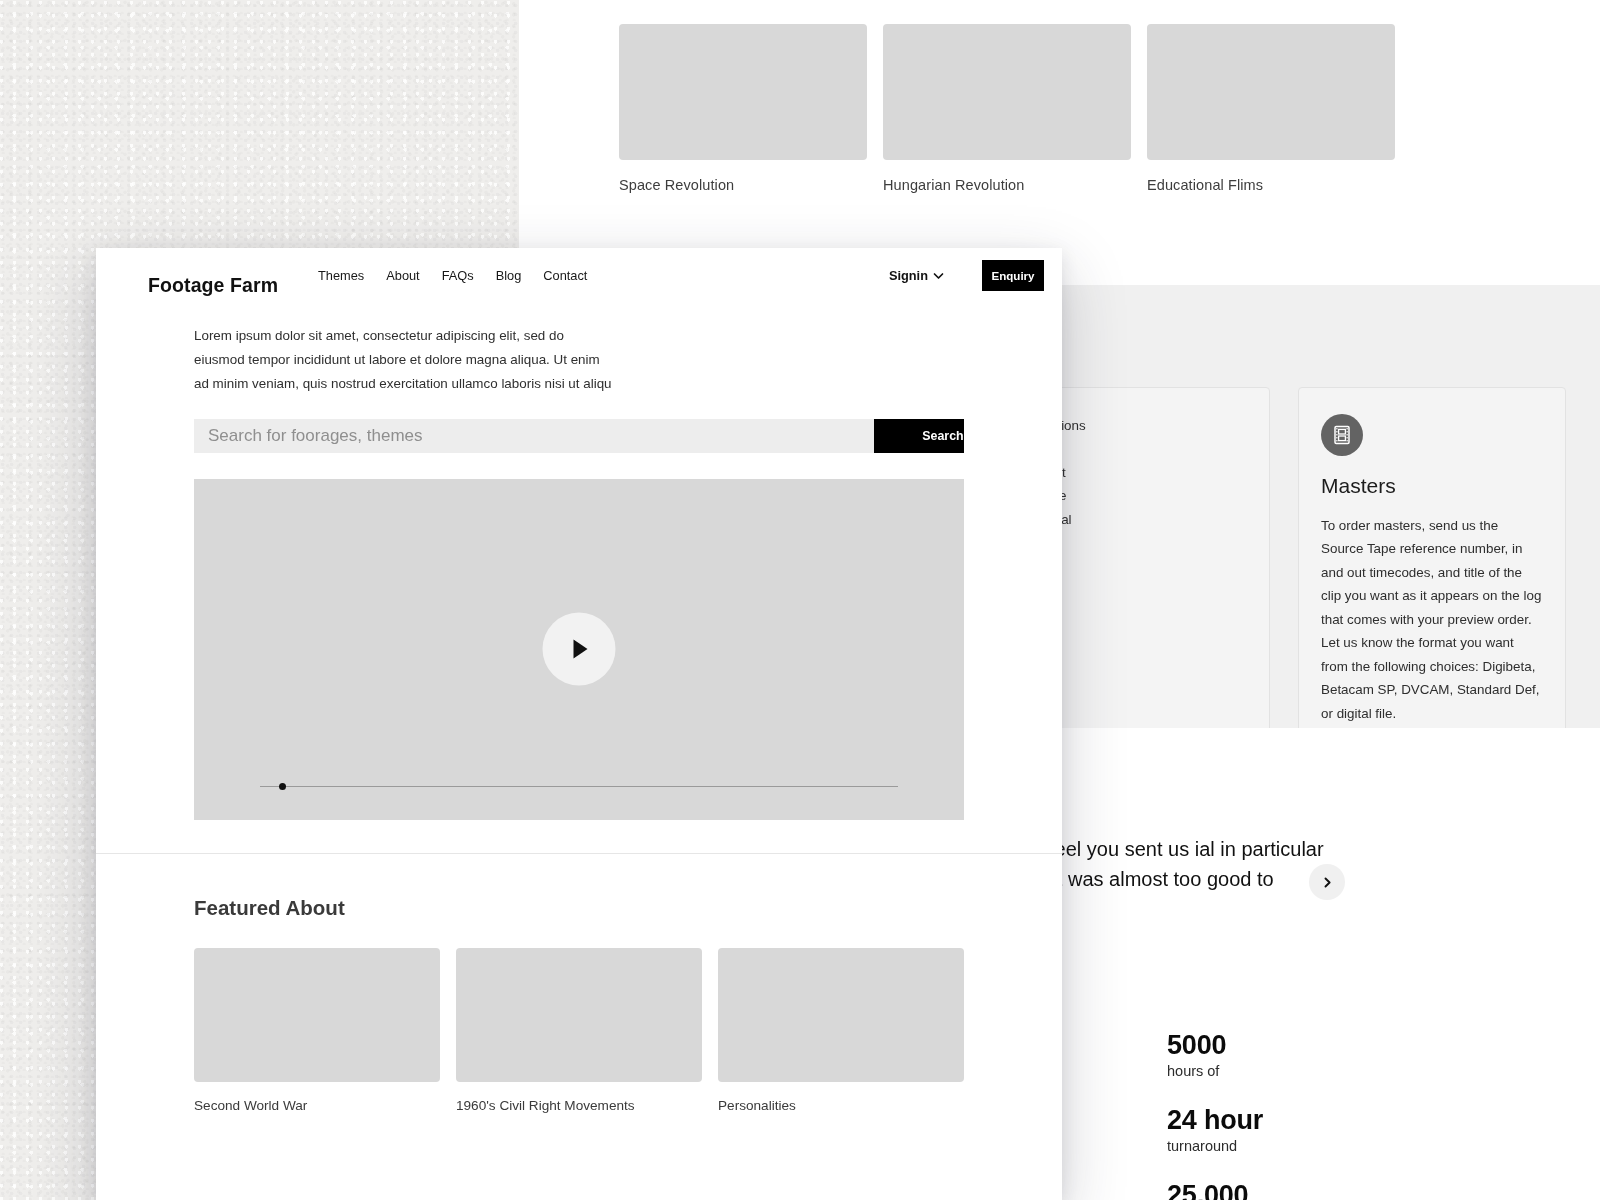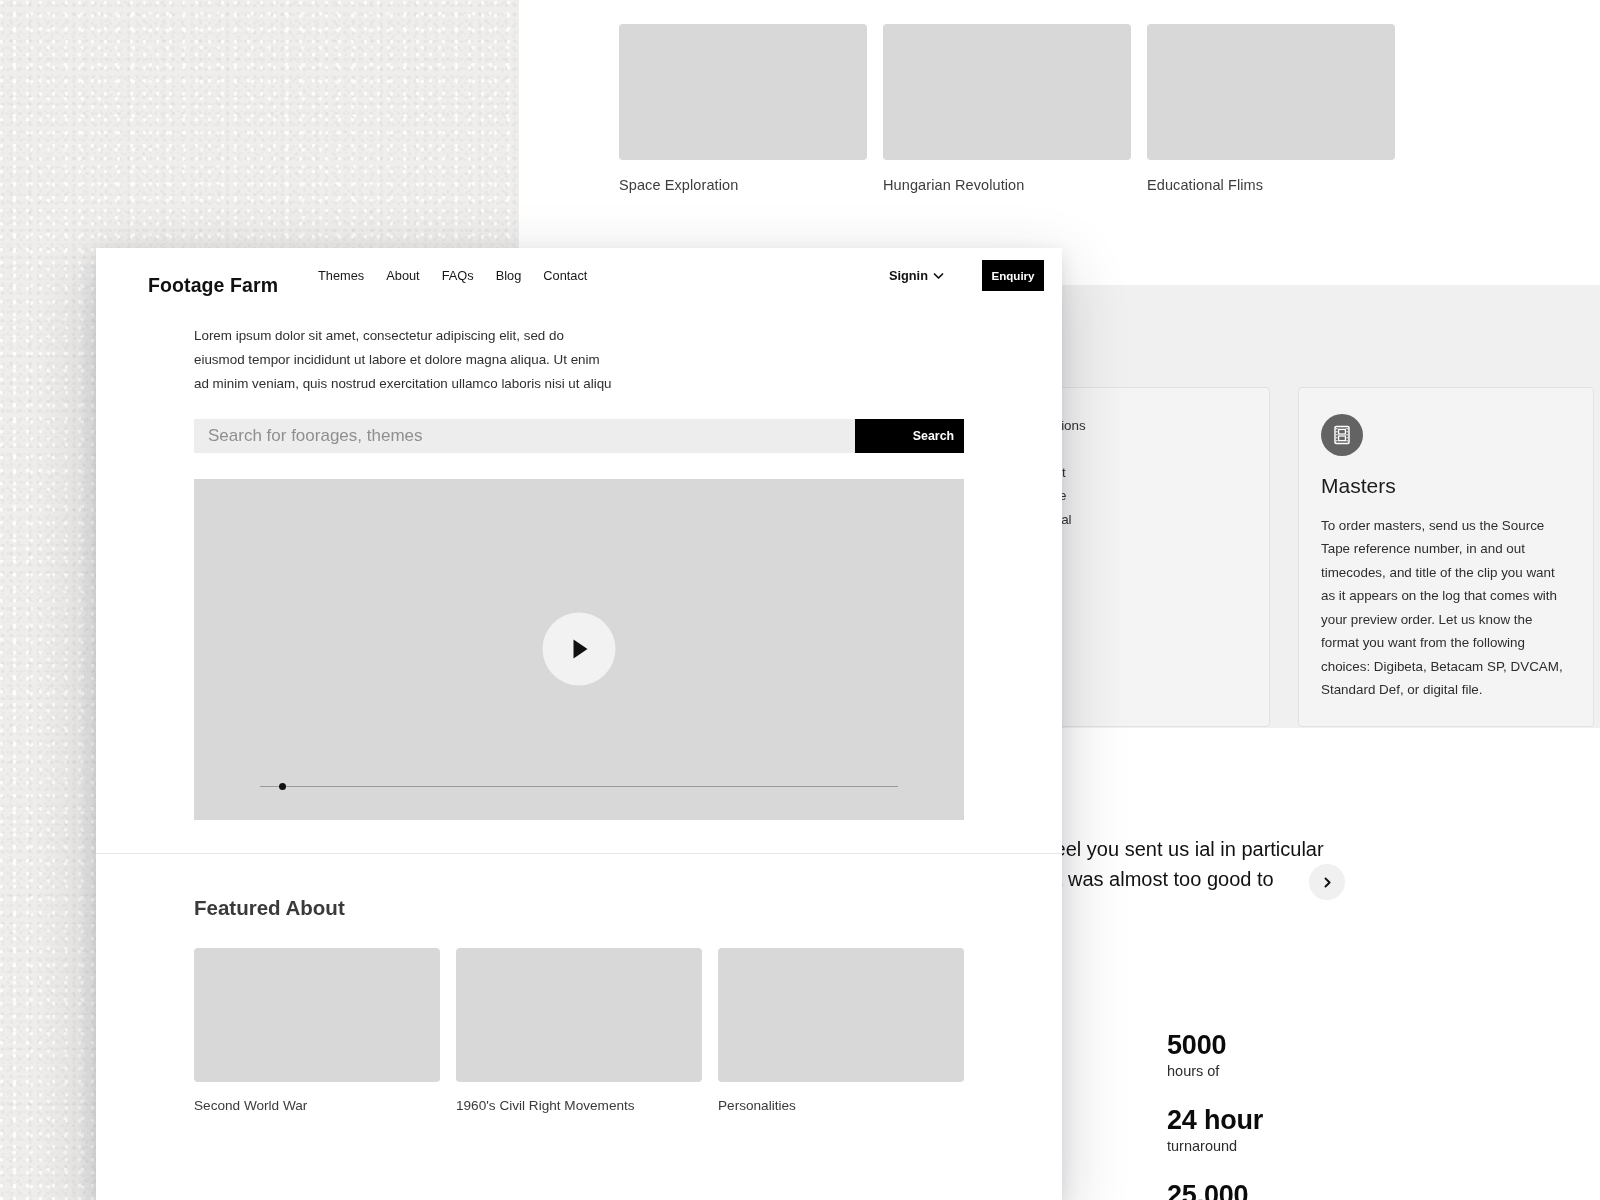--- a/index.html
+++ b/index.html
@@ -60,21 +60,21 @@
     width: 1081px; height: 445px;
     background: #f0f0f0;
   }
   #info-cards {
     position: absolute;
     left: 505px; top: 102px;
     display: flex;
     gap: 28px;
   }
   .info-card {
-    width: 296px;
+    width: 268px;
     min-height: 291px;
     background: #f4f4f4;
     border: 1px solid #e2e2e2;
     border-radius: 4px;
     padding: 26px 22px 24px 22px;
   }
   .info-card.clipped { width: 246px; }
   .card-icon {
     width: 42px; height: 42px;
     border-radius: 50%;
@@ -237,21 +237,21 @@
     background: #ededed;
     border: none;
     outline: none;
     padding: 0 14px;
     font-size: 17px;
     color: #333;
     font-family: "Liberation Sans", sans-serif;
   }
   #search-input::placeholder { color: #8f8f8f; }
   #search-btn {
-    width: 109px;
+    width: 90px;
     background: #000;
     color: #fff;
     border: none;
     font-size: 12.4px;
     font-weight: 700;
     font-family: "Liberation Sans", sans-serif;
     cursor: pointer;
     padding-left: 48px;
   }
 
@@ -327,21 +327,21 @@
 </style>
 </head>
 <body>
 
 <div id="stage">
 
   <div id="back-board">
     <div id="top-cards">
       <div class="top-card">
         <div class="thumb"></div>
-        <div class="cap">Space Exploration</div>
+        <div class="cap">Space Revolution</div>
       </div>
       <div class="top-card">
         <div class="thumb"></div>
         <div class="cap">Hungarian Revolution</div>
       </div>
       <div class="top-card">
         <div class="thumb"></div>
         <div class="cap">Educational Flims</div>
       </div>
     </div>

